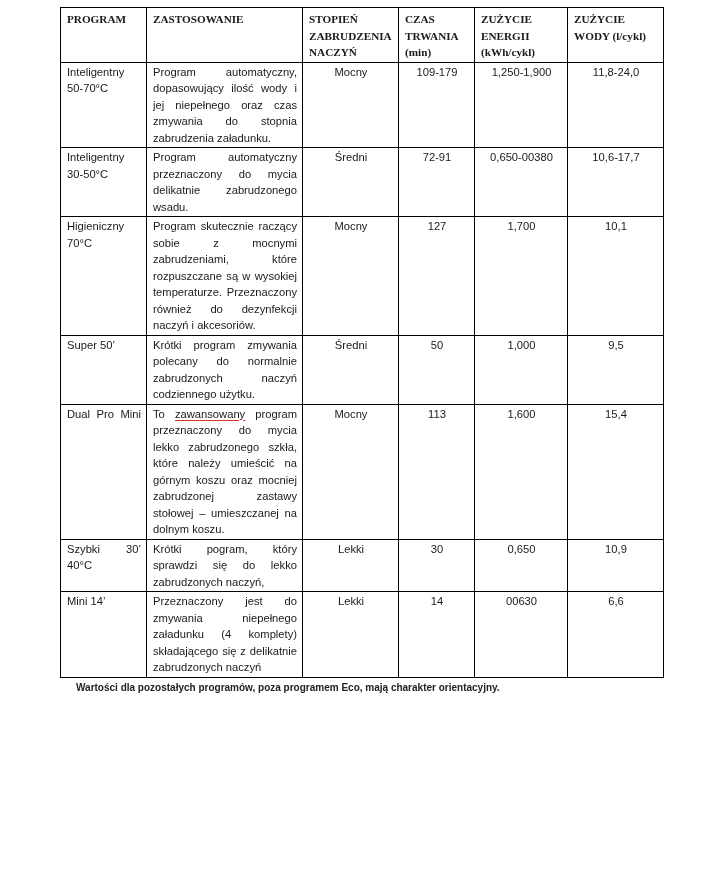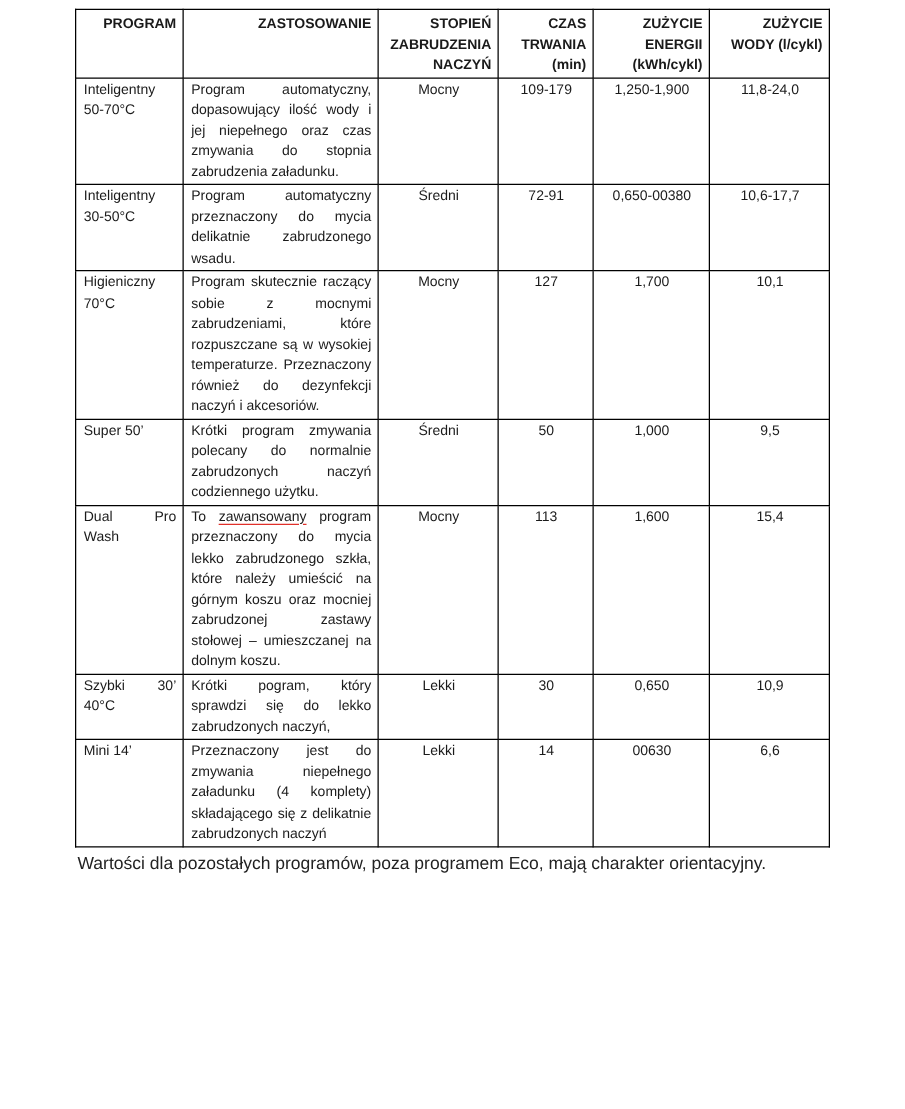--- a/index.html
+++ b/index.html
@@ -1,29 +1,29 @@
 <!DOCTYPE html>
 <html><head>
 <meta charset="utf-8">
 <style>
   html, body { margin: 0; padding: 0; background: #ffffff; }
   body { width: 724px; height: 887px; position: relative; overflow: hidden;
          font-family: "Liberation Sans", "DejaVu Sans", sans-serif; color: #1a1a1a; }
   .doc { position: absolute; left: 60px; top: 7px; width: 603px; }
   table { border-collapse: collapse; width: 603px; table-layout: fixed; font-size: 11.2px; line-height: 16.5px; }
   td, th { border: 1px solid #000; vertical-align: top; padding: 1px 5px 1px 6px; }
-  th { font-weight: bold; text-align: right; padding-top: 3px; padding-bottom: 1px; }
+  th { font-weight: bold; text-align: left; padding-top: 3px; padding-bottom: 1px; font-family: Liberation Serif, serif; }
   col.c1 { width: 86px; } col.c2 { width: 156px; } col.c3 { width: 96px; }
   col.c4 { width: 76px; } col.c5 { width: 93px; } col.c6 { width: 96px; }
   td.desc { text-align: justify; }
   td.ctr { text-align: center; }
   td.prog { text-align: justify; text-align-last: auto; }
   td.prog span.just { display: block; text-align: justify; text-align-last: justify; }
   .spell { text-decoration: underline; text-decoration-color: #e0302a; text-decoration-style: solid; text-underline-offset: 2px; }
-  .foot { font-size: 14px; margin-top: 4px; margin-left: 2px; color: #222; }
+  .foot { font-size: 10px; margin-top: 4px; margin-left: 16px; color: #222; font-weight: bold; }
 </style>
 </head>
 <body>
 
 <div class="doc">
   <table>
     <colgroup>
       <col class="c1">
         <col class="c2">
         <col class="c3">
@@ -69,21 +69,21 @@
       <tr>
         <td>Super 50’</td>
         <td class="desc">Krótki program zmywania polecany do normalnie zabrudzonych naczyń codziennego użytku.</td>
         <td class="ctr">Średni</td>
         <td class="ctr">50</td>
         <td class="ctr">1,000</td>
         <td class="ctr">9,5</td>
       </tr>
       <tr>
         <td class="prog">
-            <span class="just">Dual Pro Wash</span>
+            <span class="just">Dual Pro Mini</span>
           </td>
         <td class="desc"><span>To </span><span class="spell">zawansowany</span><span> program przeznaczony do mycia lekko zabrudzonego szkła, które należy umieścić na górnym koszu oraz mocniej zabrudzonej zastawy stołowej – umieszczanej na dolnym koszu.</span></td>
         <td class="ctr">Mocny</td>
         <td class="ctr">113</td>
         <td class="ctr">1,600</td>
         <td class="ctr">15,4</td>
       </tr>
       <tr>
         <td class="prog">
             <span class="just">Szybki 30’ 40°C</span>

